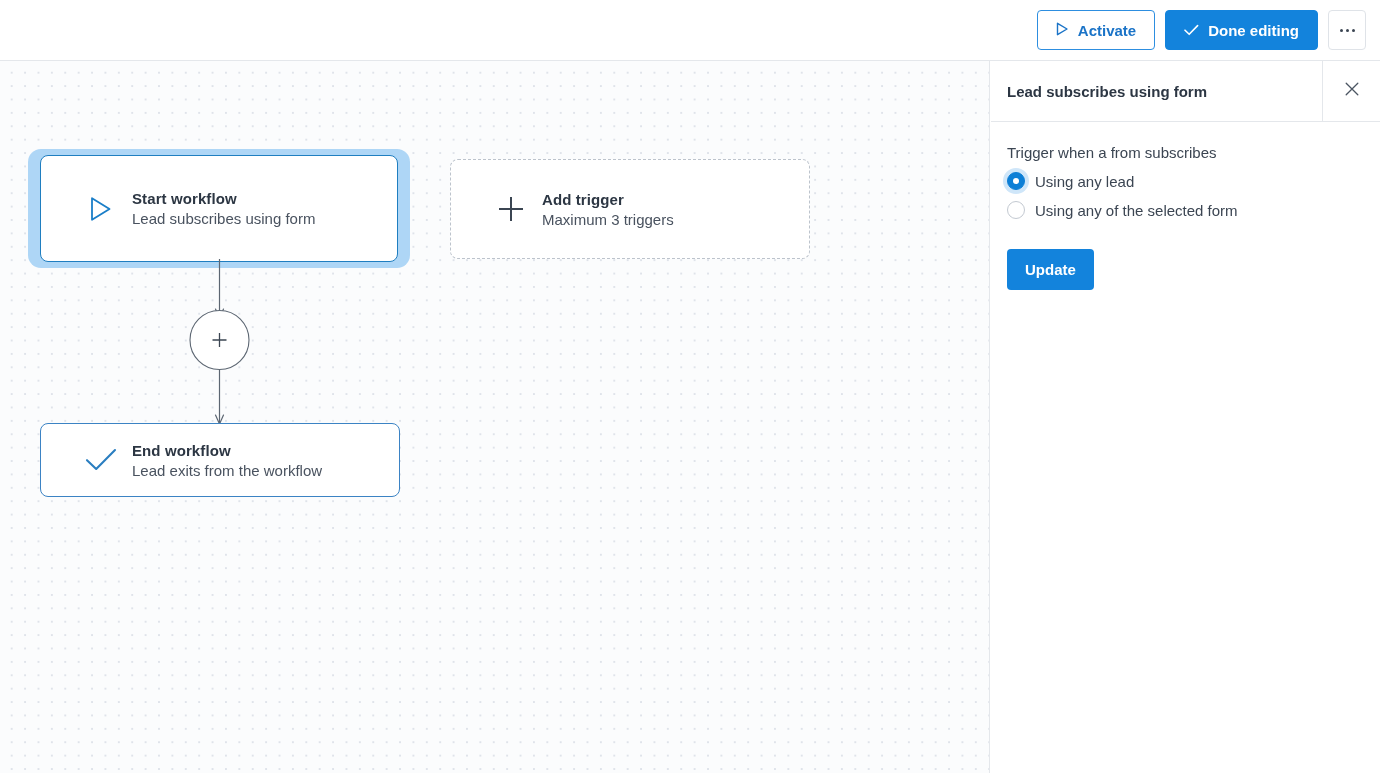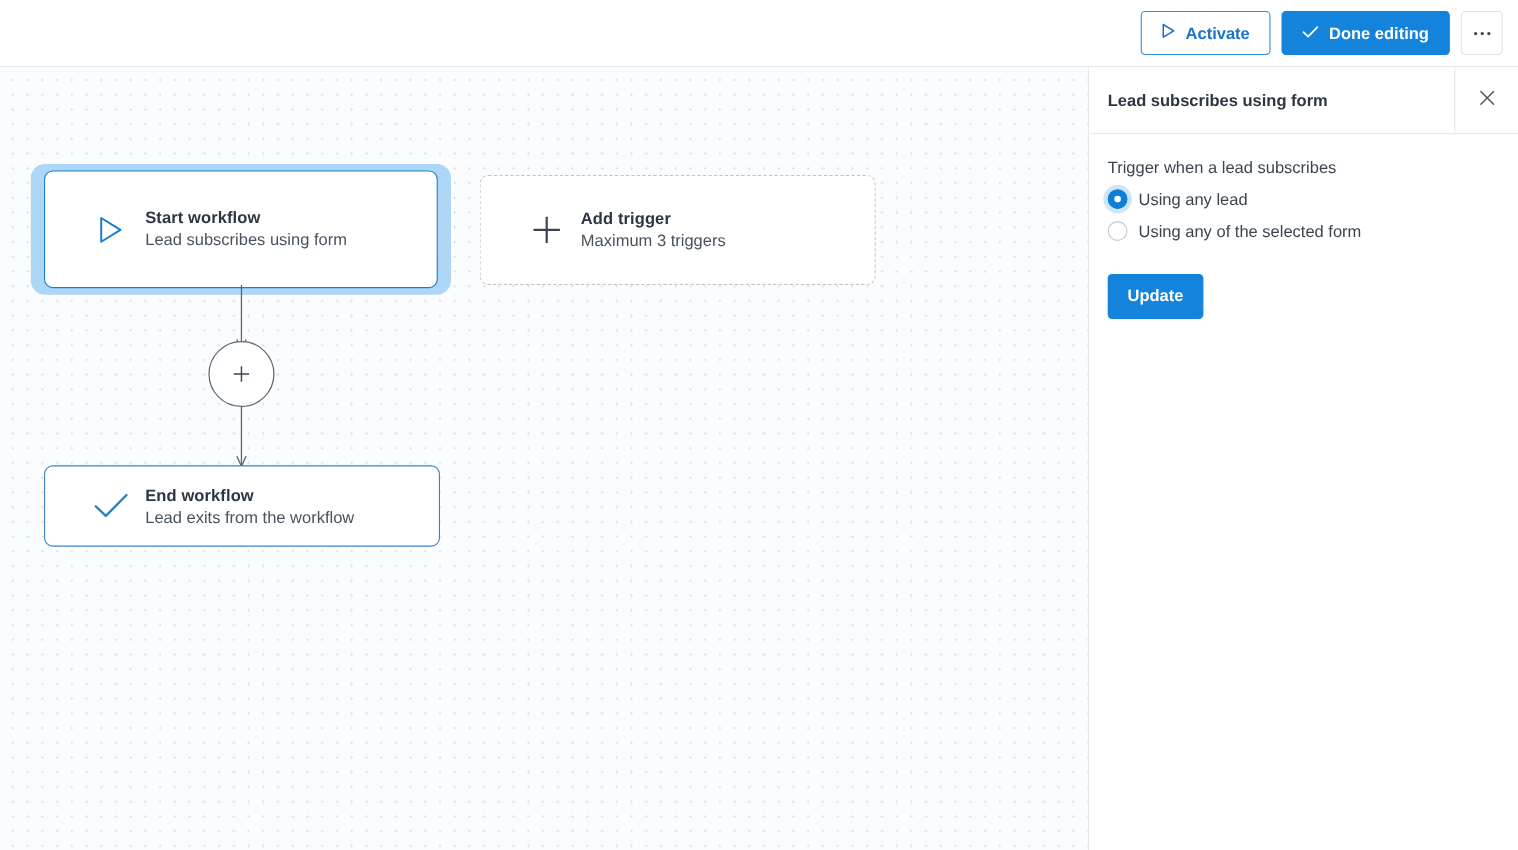--- a/index.html
+++ b/index.html
@@ -79,21 +79,21 @@
     position: absolute; left: 28px; top: 88px;
     width: 382px; height: 119px;
     background: #aed6f6;
     border-radius: 13px;
   }
   #node-start {
     left: 40px; top: 94px; width: 358px; height: 107px;
     border: 1px solid #1f7ec0;
   }
   #node-trigger {
-    left: 436px; top: 98px; width: 360px; height: 100px;
+    left: 450px; top: 98px; width: 360px; height: 100px;
     border: 1px dashed #bcc3cc;
   }
   #node-end {
     left: 40px; top: 362px; width: 360px; height: 74px;
     border: 1px solid #3b83c4;
   }
 
   
   .connector { position: absolute; left: 150px; top: 198px; width: 140px; height: 170px; }
 
@@ -241,21 +241,21 @@
       <div class="panel-close">
         <span>
           <svg width="14" height="14" viewBox="0 0 14 14" fill="none">
             <path d="M1.2 1.2 L12.8 12.8 M12.8 1.2 L1.2 12.8" stroke="#4b5562" stroke-width="1.3" stroke-linecap="round"></path>
           </svg>
         </span>
       </div>
     </div>
 
     <div class="panel-body">
-      <div class="field-label">Trigger when a lead subscribes</div>
+      <div class="field-label">Trigger when a from subscribes</div>
 
       <div class="radio-row">
         <span class="radio on"></span>
         <span class="radio-label">Using any lead</span>
       </div>
 
       <div class="radio-row">
         <span class="radio off"></span>
         <span class="radio-label">Using any of the selected form</span>
       </div>

